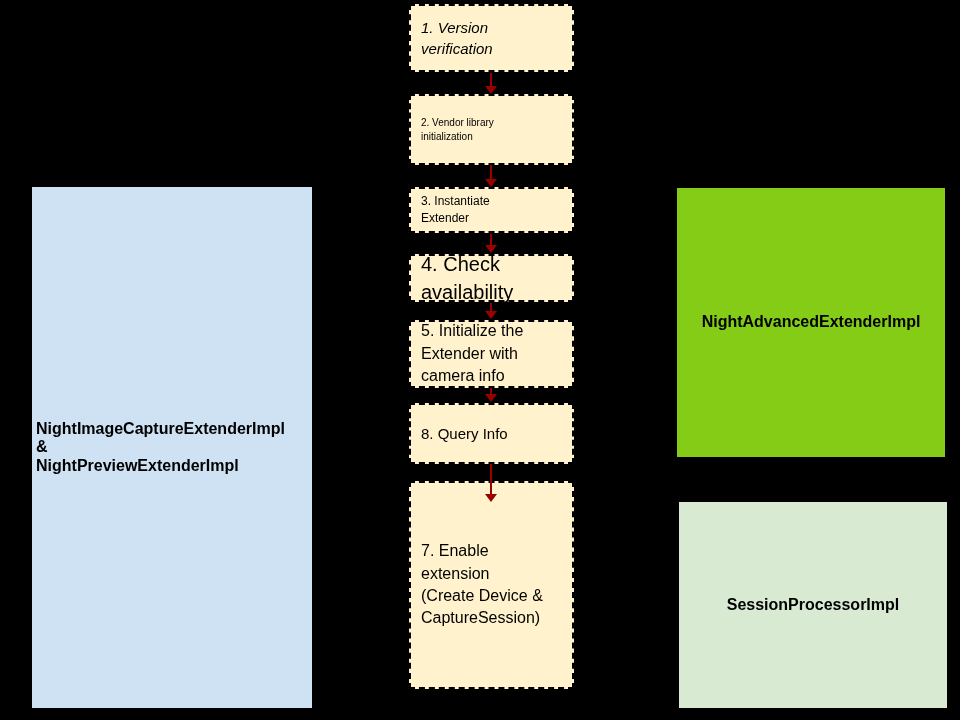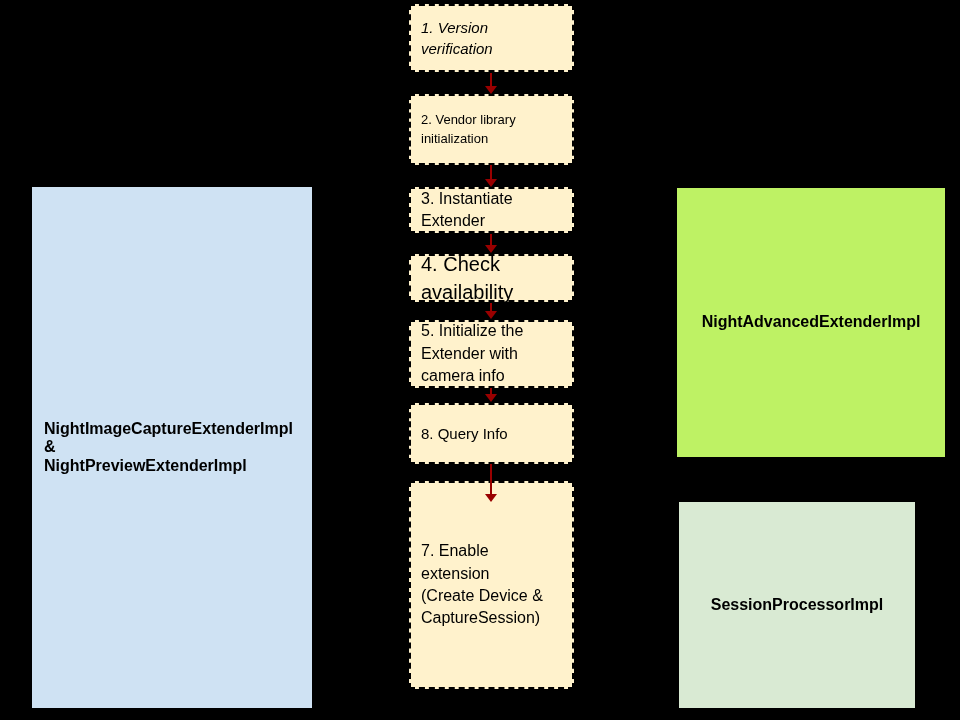--- a/index.html
+++ b/index.html
@@ -43,37 +43,37 @@
   .side-box .txt {
     white-space: pre-line;
     line-height: 1.15;
   }
   .left-box {
     left: 32px;
     top: 187px;
     width: 280px;
     height: 521px;
     background: #CFE2F3;
-    padding: 0 12px;
+    padding: 0 4px;
     justify-content: flex-start;
     text-align: left;
   }
   .right-box-1 {
     left: 677px;
     top: 188px;
     width: 268px;
     height: 269px;
-    background: #bef264;
+    background: #84cc16;
     justify-content: center;
     text-align: center;
   }
   .right-box-2 {
     left: 679px;
     top: 502px;
-    width: 236px;
+    width: 268px;
     height: 206px;
     background: #D9EAD3;
     justify-content: center;
     text-align: center;
   }
   .arrow-line {
     position: absolute;
     left: 490px;
     width: 2px;
     background: #990000;
@@ -82,22 +82,22 @@
     position: absolute;
     left: 485px;
     width: 0;
     height: 0;
     border-left: 6px solid transparent;
     border-right: 6px solid transparent;
     border-top: 8px solid #990000;
   }
   
   .step-1 { top: 4px;   height: 68px;  font-size: 15px; font-style: italic; }
-  .step-2 { top: 94px;  height: 71px;  font-size: 13px; }
-  .step-3 { top: 187px; height: 46px;  font-size: 16px; }
+  .step-2 { top: 94px;  height: 71px;  font-size: 10px; }
+  .step-3 { top: 187px; height: 46px;  font-size: 12px; }
   .step-4 { top: 254px; height: 48px;  font-size: 20px; }
   .step-5 { top: 320px; height: 68px;  font-size: 16px; }
   .step-6 { top: 403px; height: 61px;  font-size: 15px; }
   .step-7 { top: 481px; height: 208px; font-size: 16px; }
 </style>
 </head>
 <body>
 
 <div id="canvas">
 

